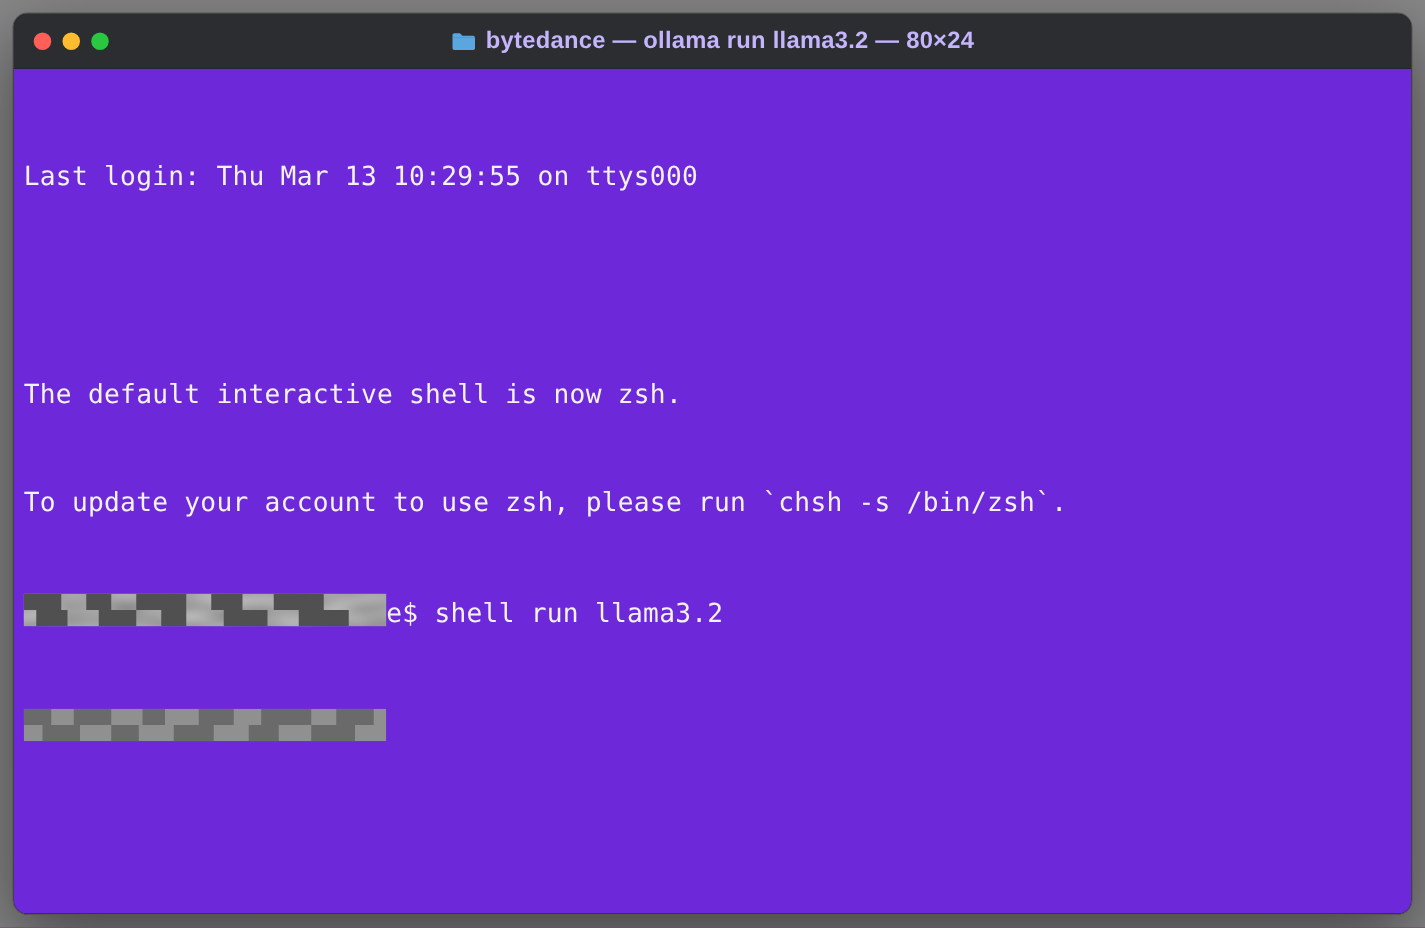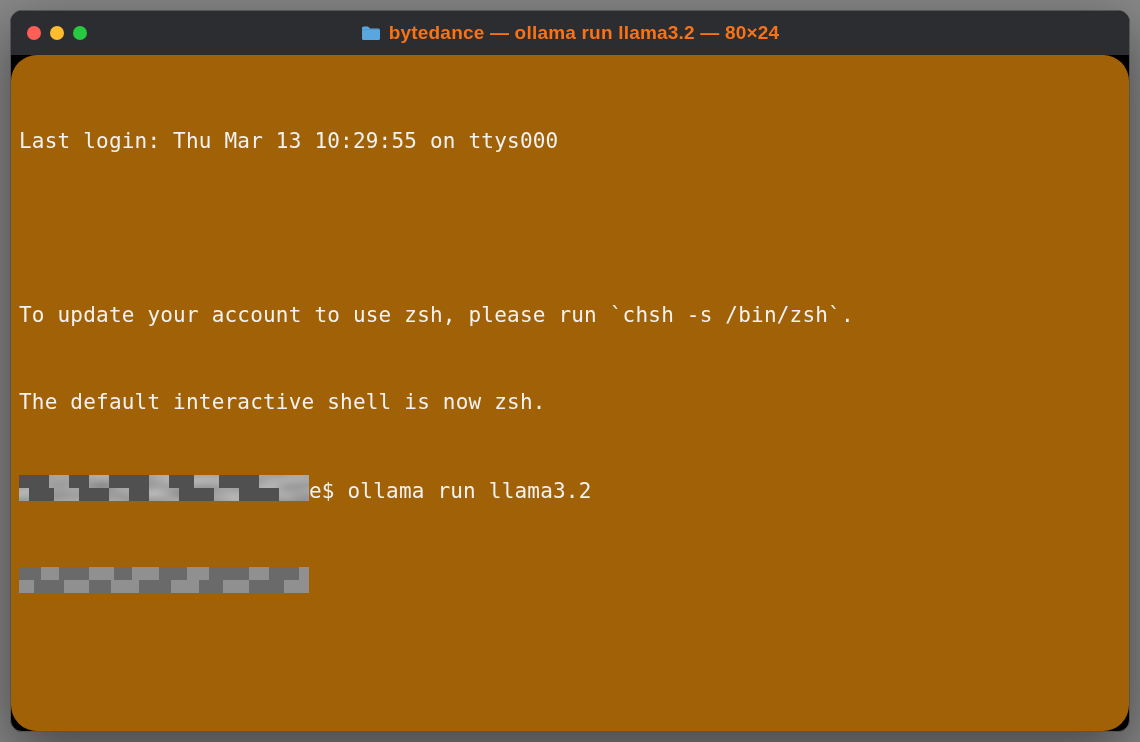--- a/index.html
+++ b/index.html
@@ -52,42 +52,41 @@
     .title-wrap {
       position: absolute;
       left: 0; right: 0;
       display: flex;
       align-items: center;
       justify-content: center;
       gap: 8px;
       pointer-events: none;
     }
     .title-text {
-      color: #f97316;
+      color: #c4b5fd;
       font-size: 19px;
       font-weight: 600;
       font-family: -apple-system, BlinkMacSystemFont, "Helvetica Neue", sans-serif;
       letter-spacing: 0.2px;
     }
     .folder-icon {
       width: 20px;
       height: 16px;
       display: inline-block;
     }
     .terminal {
       flex: 1;
-      background: #a16207;
+      background: #6d28d9;
       padding: 14px 8px 8px 8px;
       color: #f2f2f2;
       font-size: 21px;
       line-height: 29px;
       white-space: pre;
       overflow: hidden;
       letter-spacing: 0.2px;
-      border-radius: 26px;
     }
     .line {
       display: block;
       min-height: 29px;
     }
     .redacted-strip {
       display:inline-block;
       vertical-align: middle;
     }
   </style>
@@ -108,22 +107,22 @@
           <path d="M1 4.5 L19 4.5 L19 5 L1 5 Z" fill="#3a7fb8" opacity="0.6"></path>
         </svg>
       </span>
       <span class="title-text">bytedance — ollama run llama3.2 — 80×24</span>
     </div>
   </div>
 
   <div class="terminal">
     <span class="line">Last login: Thu Mar 13 10:29:55 on ttys000</span>
     <span class="line"></span>
+    <span class="line">The default interactive shell is now zsh.</span>
     <span class="line">To update your account to use zsh, please run `chsh -s /bin/zsh`.</span>
-    <span class="line">The default interactive shell is now zsh.</span>
     <span class="line"><span class="redacted-strip"><svg width="290" height="26" viewBox="0 0 290 26">
             <defs>
               <filter id="pix">
                 <feTurbulence type="fractalNoise" baseFrequency="0.03 0.08" numOctaves="1" seed="3"></feTurbulence>
                 <feColorMatrix type="matrix" values="0 0 0 0 0.6  0 0 0 0 0.6  0 0 0 0 0.6  0 0 0 1 0"></feColorMatrix>
               </filter>
             </defs>
             <rect width="290" height="26" fill="#777"></rect>
             <g filter="url(#pix)">
               <rect width="290" height="26"></rect>
@@ -133,21 +132,21 @@
               <rect x="50" y="0" width="20" height="13"></rect>
               <rect x="90" y="0" width="40" height="13"></rect>
               <rect x="150" y="0" width="25" height="13"></rect>
               <rect x="200" y="0" width="40" height="13"></rect>
               <rect x="10" y="13" width="25" height="13"></rect>
               <rect x="60" y="13" width="30" height="13"></rect>
               <rect x="110" y="13" width="20" height="13"></rect>
               <rect x="160" y="13" width="35" height="13"></rect>
               <rect x="220" y="13" width="40" height="13"></rect>
             </g>
-          </svg></span><span>e$ ollama run llama3.2</span></span>
+          </svg></span><span>e$ shell run llama3.2</span></span>
     <span class="line"><span class="redacted-strip"><svg width="290" height="26" viewBox="0 0 290 26" style="position:relative;">
             <rect width="290" height="26" fill="#909090"></rect>
             <g fill="#6a6a6a">
               <rect x="0" y="0" width="22" height="13"></rect>
               <rect x="40" y="0" width="30" height="13"></rect>
               <rect x="95" y="0" width="18" height="13"></rect>
               <rect x="140" y="0" width="28" height="13"></rect>
               <rect x="190" y="0" width="40" height="13"></rect>
               <rect x="250" y="0" width="30" height="13"></rect>
               <rect x="15" y="13" width="30" height="13"></rect>

